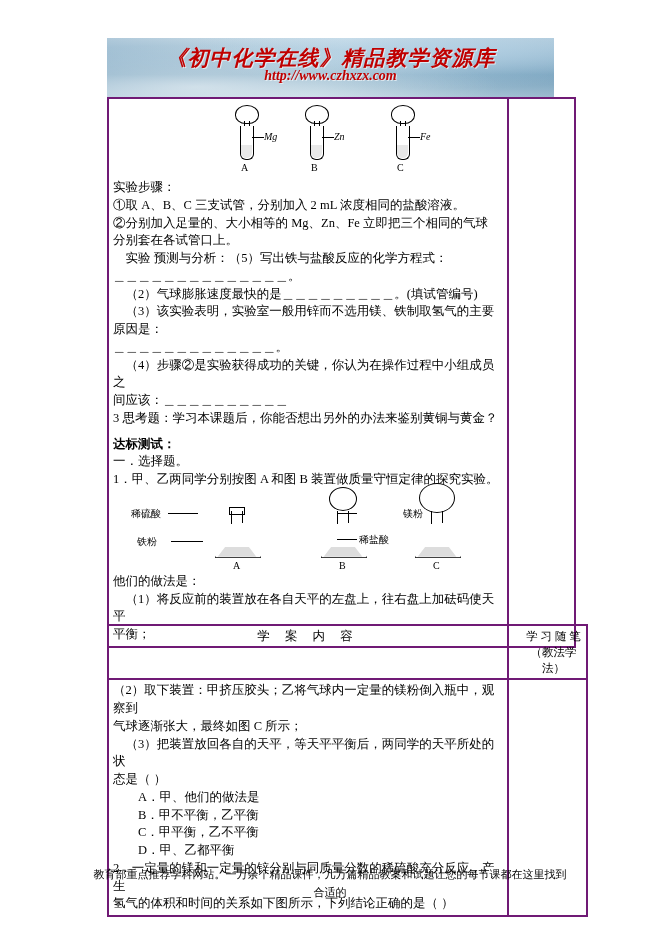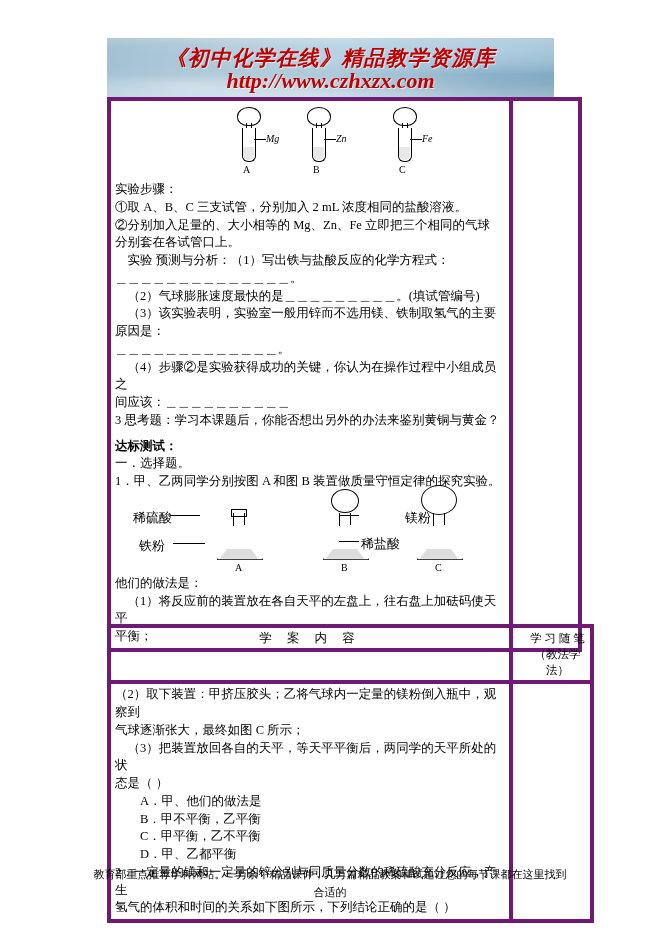--- a/index.html
+++ b/index.html
@@ -56,34 +56,34 @@
     white-space: nowrap;
   }
   .banner-url {
     position: absolute;
     left: 0; right: 0;
     top: 30px;
     text-align: center;
     font-family: "Liberation Serif", serif;
     font-weight: bold;
     font-style: italic;
-    font-size: 22px;
+    font-size: 14px;
     color: #c00000;
     text-shadow: 1px 1px 0 rgba(255,255,255,0.6);
     white-space: nowrap;
   }
 
   
   .tbl {
     position: absolute;
     border-collapse: collapse;
     table-layout: fixed;
   }
   .tbl td {
-    border: 4px solid #701a75;
+    border: 2px solid #701a75;
     vertical-align: top;
     padding: 2px 4px;
   }
   #table-main { left: 107px; top: 97px; width: 447px; }
   #table-main .col-body { width: 390px; }
   #table-main .col-notes { width: 57px; }
 
   #table-second { left: 107px; top: 624px; width: 447px; }
   #table-second .col-body { width: 390px; }
   #table-second .col-notes { width: 57px; padding-left: 16px; }
@@ -237,21 +237,21 @@
     border-top: 1px solid #000;
   }
   .flask-label {
     position: absolute;
     top: 62px;
     font-size: 10px;
     font-family: "Liberation Serif", serif;
   }
   .side-note {
     position: absolute;
-    font-size: 13px;
+    font-size: 10px;
     font-family: "Liberation Serif", serif;
     white-space: nowrap;
   }
 
   .heading-bold { font-weight: bold; }
   .notes-cell-text {
     font-size: 11.5px;
     text-align: center;
     line-height: 1.4;
   }
@@ -317,21 +317,21 @@
               <div class="lead"></div>
               <div class="metal-label">Fe</div>
               <div class="tube-label">C</div>
             </div>
           </div>
 
           <p>实验步骤：</p>
           <p>①取 A、B、C 三支试管，分别加入 2 mL 浓度相同的盐酸溶液。</p>
           <p>②分别加入足量的、大小相等的 Mg、Zn、Fe 立即把三个相同的气球</p>
           <p>分别套在各试管口上。</p>
-          <p style="text-indent:1em;">实验 预测与分析：（1）写出铁与盐酸反应的化学方程式：</p>
+          <p style="text-indent:1em;">实验 预测与分析：（5）写出铁与盐酸反应的化学方程式：</p>
           <p>＿＿＿＿＿＿＿＿＿＿＿＿＿＿。</p>
           <p style="text-indent:1em;">（2）气球膨胀速度最快的是＿＿＿＿＿＿＿＿＿。(填试管编号)</p>
           <p style="text-indent:1em;">（3）该实验表明，实验室一般用锌而不选用镁、铁制取氢气的主要原因是：</p>
           <p>＿＿＿＿＿＿＿＿＿＿＿＿＿。</p>
           <p style="text-indent:1em;">（4）步骤②是实验获得成功的关键，你认为在操作过程中小组成员之</p>
           <p>间应该：＿＿＿＿＿＿＿＿＿＿</p>
           <p>3 思考题：学习本课题后，你能否想出另外的办法来鉴别黄铜与黄金？</p>
           <p style="height:8px;"></p>
           <p class="heading-bold">达标测试：</p>
           <p>一．选择题。</p>

